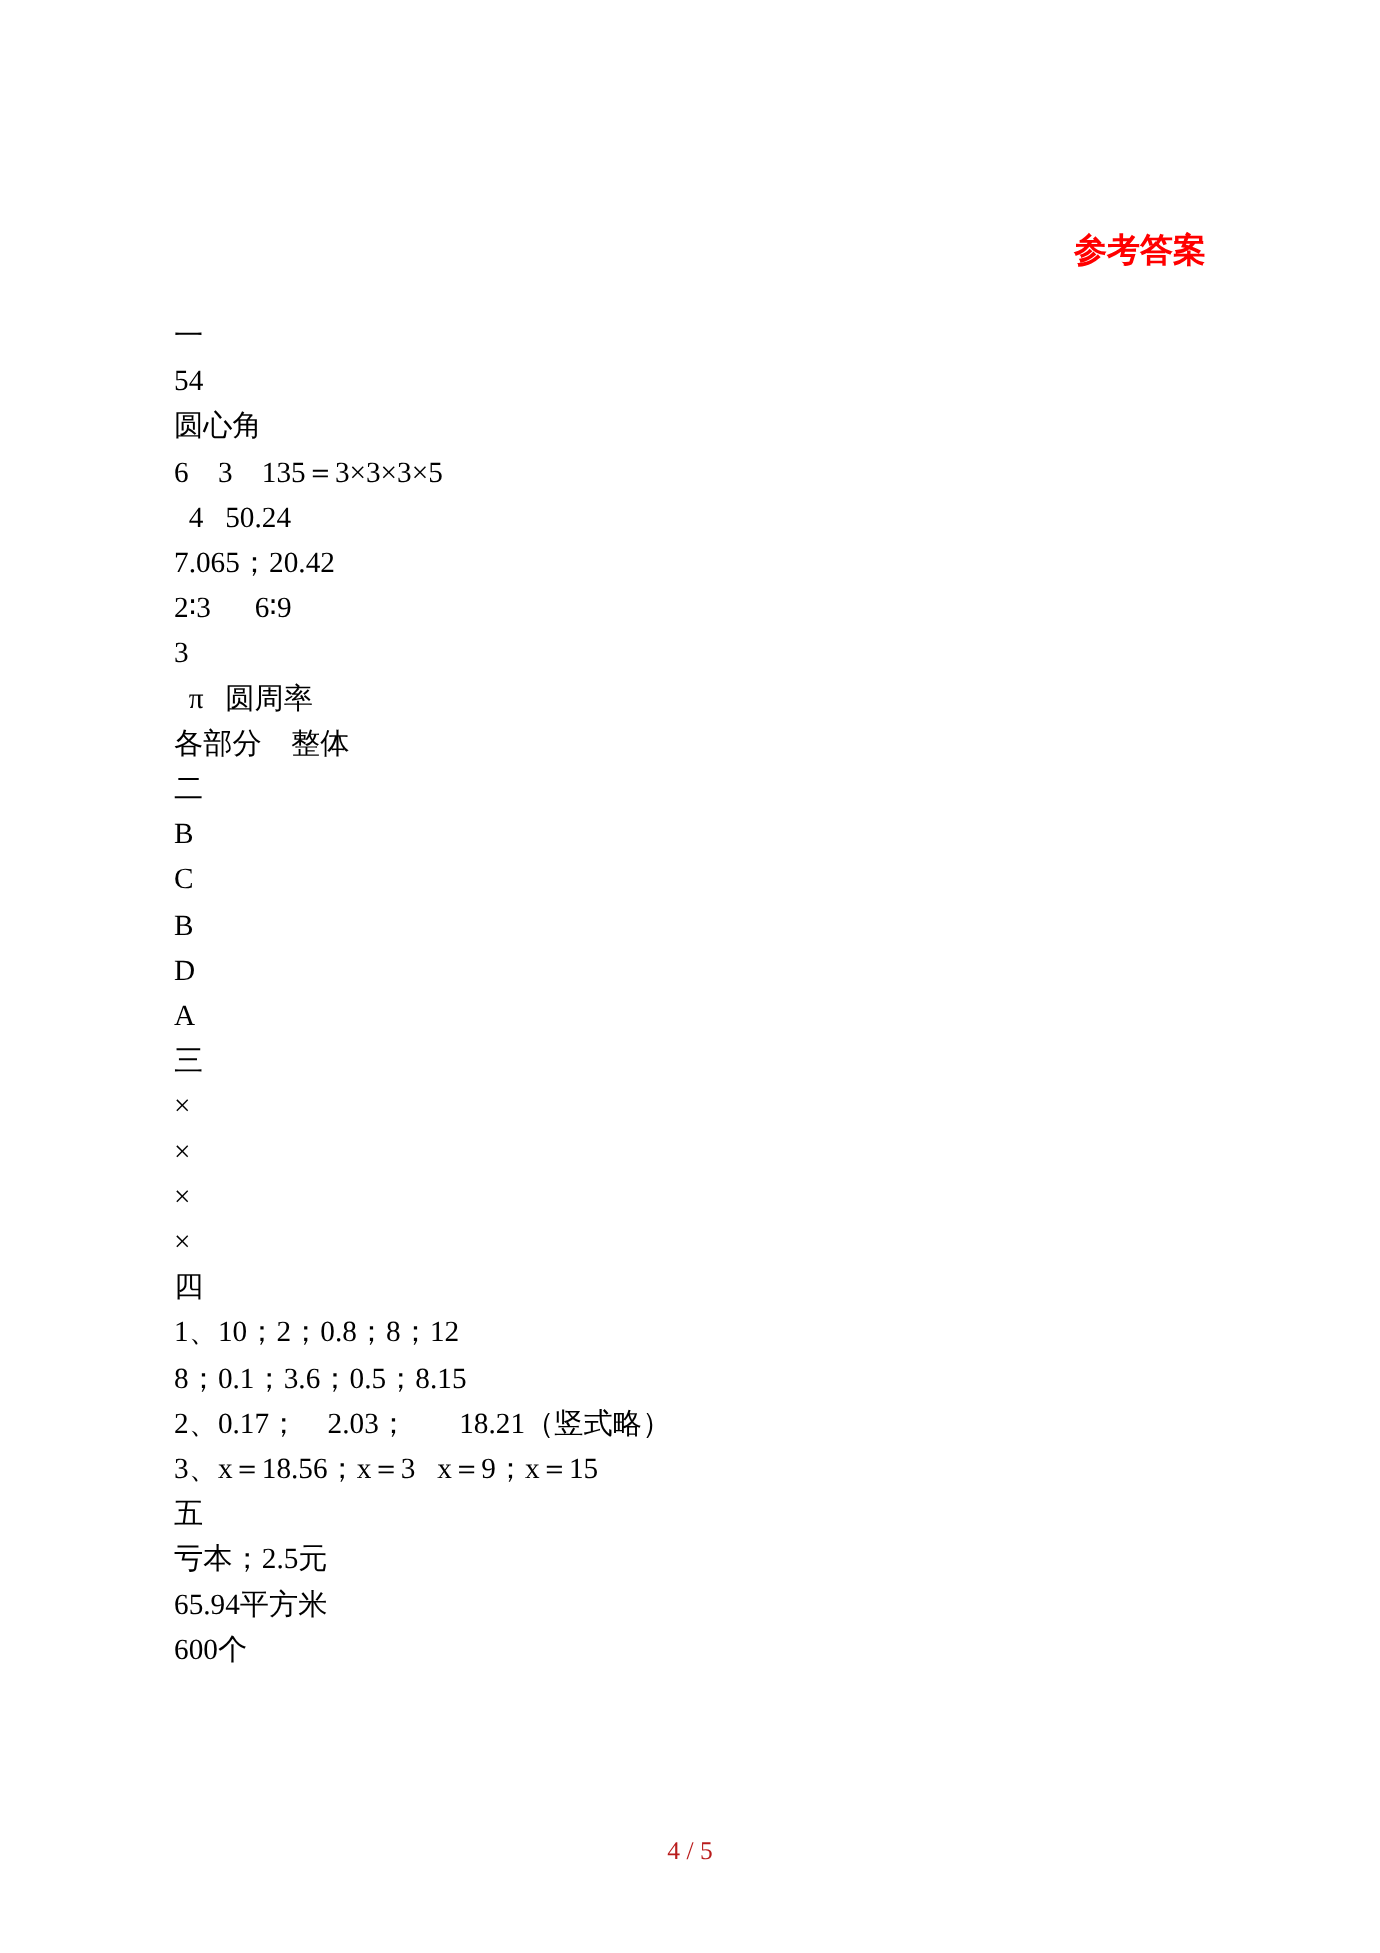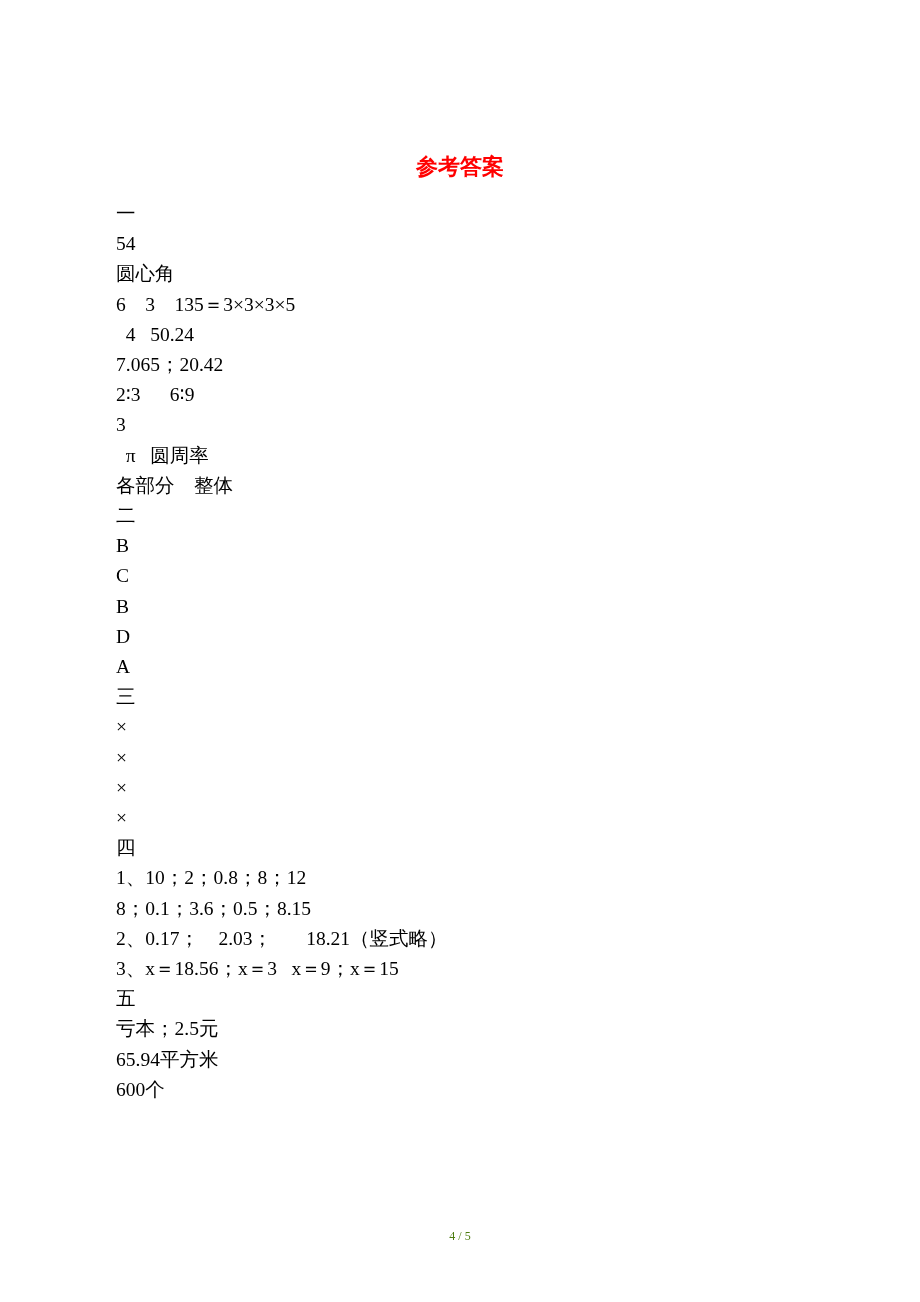--- a/index.html
+++ b/index.html
@@ -17,41 +17,41 @@
     font-family: "SimSun", "宋体", serif;
     color: #000;
   }
   .content {
     position: absolute;
     left: 116px;
     top: 152px;
     width: 688px;
   }
   .title {
-    text-align: center;
+    text-align: right;
     font-family: "SimHei", "黑体", sans-serif;
     font-weight: bold;
     font-size: 22px;
     color: #ff0000;
-    margin-bottom: 17px;
+    margin-bottom: 28px;
   }
   .line {
     font-size: 19.5px;
     line-height: 30.2px;
     white-space: pre;
   }
   .footer {
     position: absolute;
     left: 0;
     width: 920px;
     bottom: 58px;
     text-align: center;
-    font-size: 12px;
+    font-size: 17px;
     font-family: "SimSun", "宋体", serif;
-    color: #4d7c0f;
+    color: #b91c1c;
   }
 </style>
 </head>
 <body>
 
 <div class="page">
   <div class="content">
     <div class="title">参考答案</div>
 
     <div class="line">一</div>

